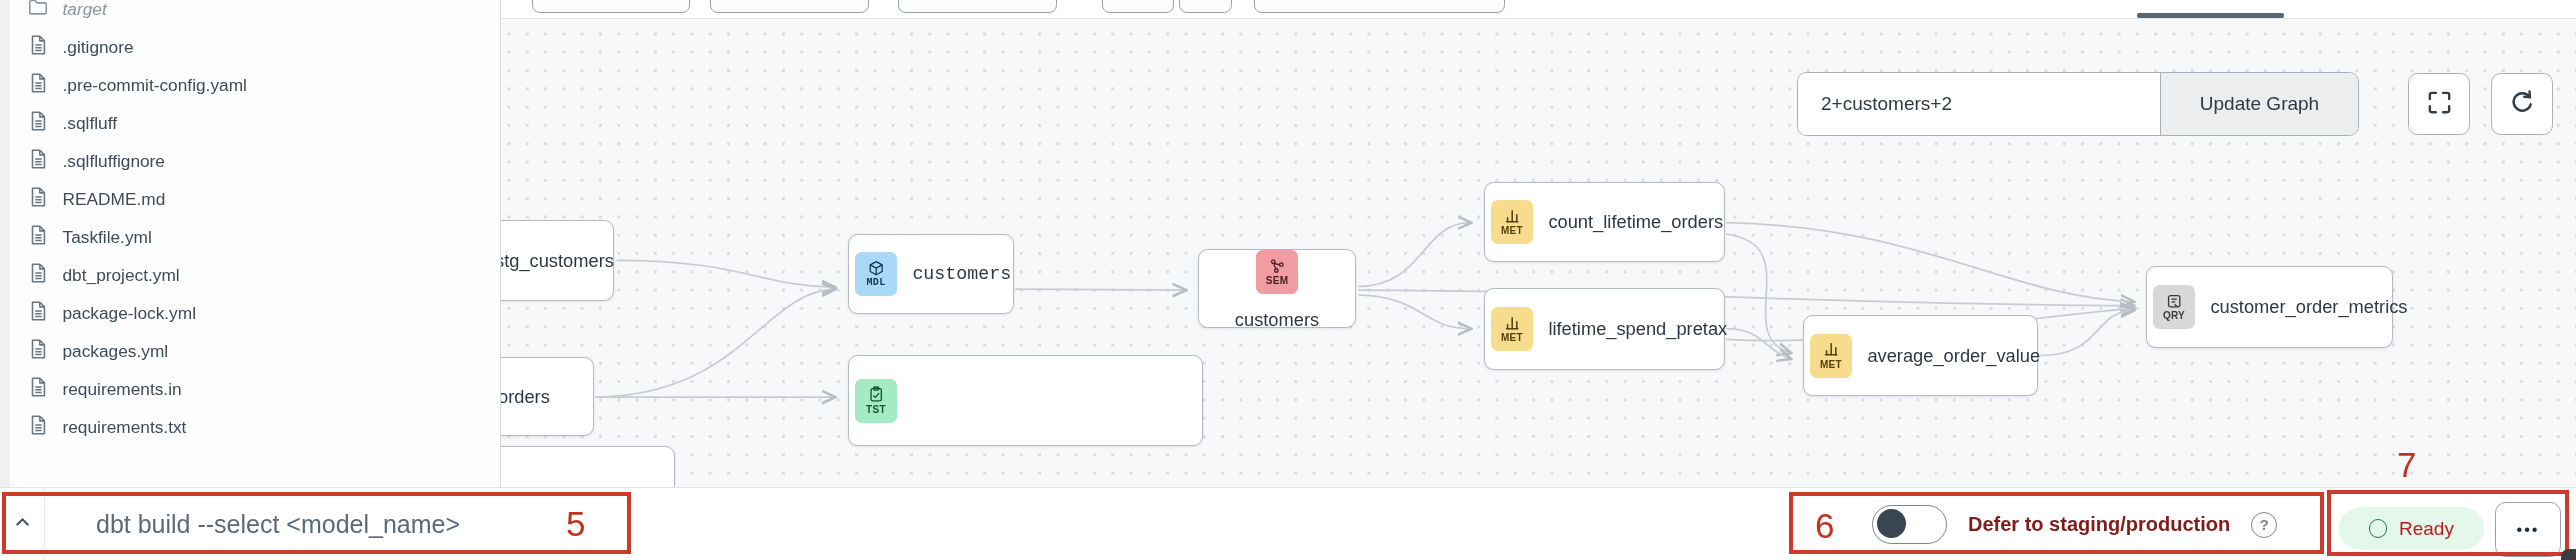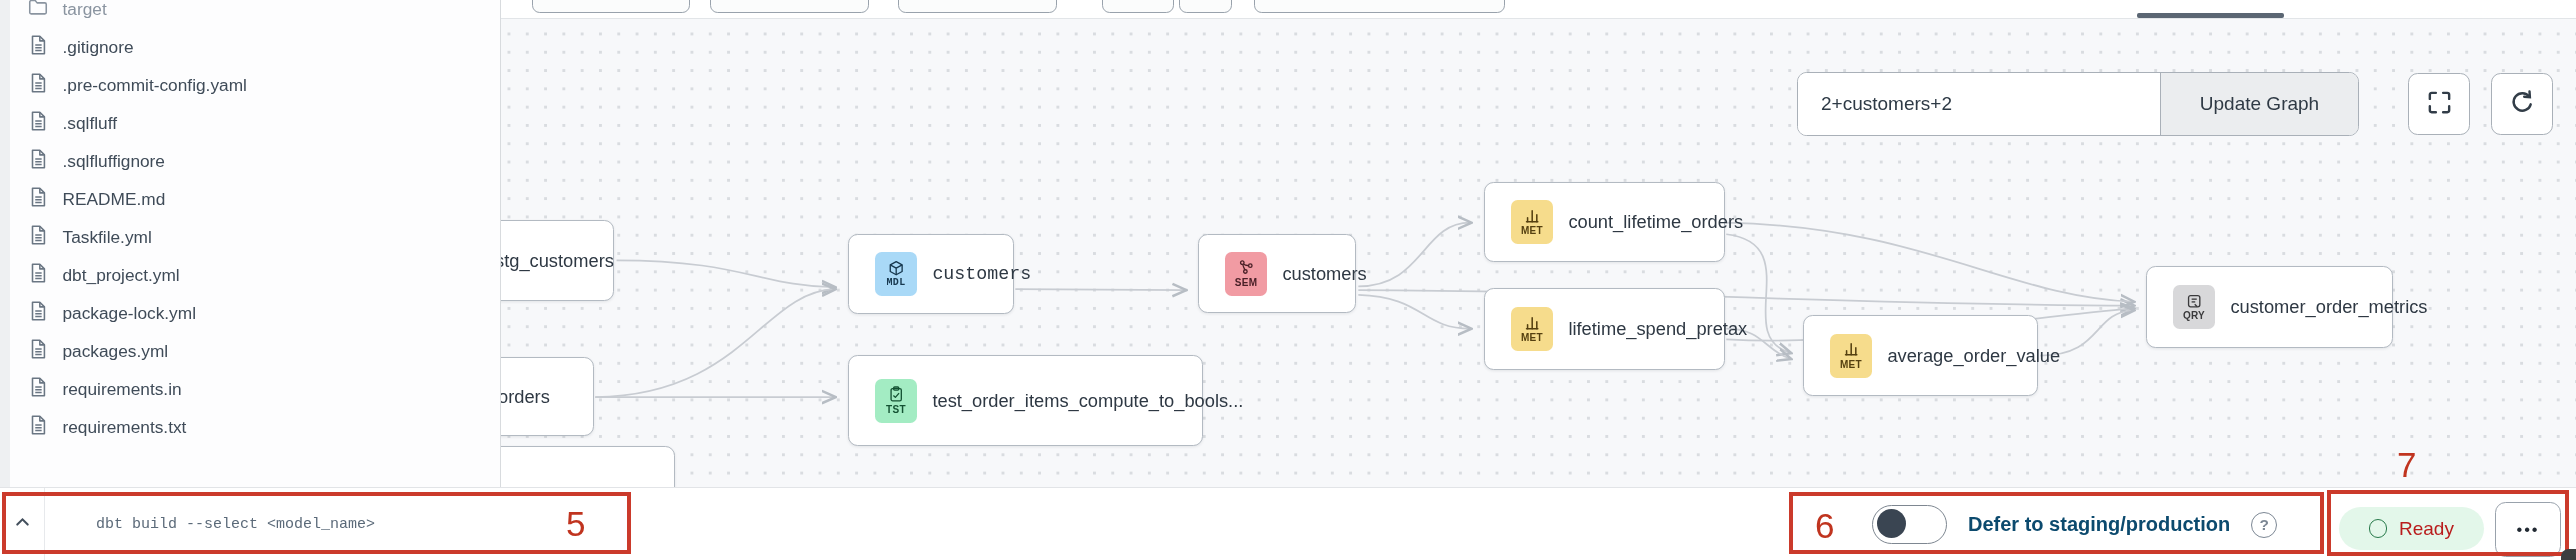--- a/index.html
+++ b/index.html
@@ -8,21 +8,21 @@
 
   
   #canvas { position:absolute; left:0; top:19px; width:2576px; height:468px; z-index:1;
     background-color:#f7f8fa;
     background-image:radial-gradient(#d9dce0 1.6px, transparent 1.7px);
     background-size:18.3px 18.3px; background-position:5.8px 5.8px; }
   #edges { position:absolute; left:0; top:0; width:2576px; height:561px; z-index:2; pointer-events:none; }
 
   .node { position:absolute; display:flex; align-items:center; gap:15.4px; background:#ffffff;
     border:1.4px solid #b3bac2; border-radius:9.6px; box-shadow:0 1px 2.9px rgba(40,50,60,.10);
-    z-index:3; padding:0 26px; }
+    z-index:3; padding:0 6px; }
   .node .label { font-size:18.3px; font-weight:500; color:#2e3843; white-space:nowrap; }
   .badge { display:flex; flex-direction:column; align-items:center; justify-content:center;
     width:42px; height:44px; border-radius:6.7px; flex:0 0 auto; gap:1px; }
   .badge svg { width:16.4px; height:16.4px; }
   .badge .badge-label { font-size:10px; font-weight:bold; letter-spacing:0.3px; }
 
   
   #top-strip { position:absolute; left:0; top:0; width:2576px; height:19px; background:#ffffff;
     border-bottom:1px solid #e2e5e8; z-index:4; }
   .cut-btn { position:absolute; top:-13.5px; height:26px; border:1.4px solid #99a2ac;
@@ -44,35 +44,35 @@
 
   
   #file-panel { position:absolute; left:0; top:0; width:501px; height:487px; background:#fdfdfe;
     border-right:1px solid #d8dbde; z-index:6; overflow:hidden; }
   #file-panel::before { content:""; position:absolute; left:0; top:0; width:9.6px; height:100%;
     background:#eef0f2; }
   #file-list { position:absolute; left:0; top:-9.6px; width:100%; }
   .file-row { display:flex; align-items:center; height:38px; padding-left:27px; gap:13.5px; cursor:pointer; }
   .file-row svg { width:22px; height:22px; flex:0 0 auto; }
   .file-row .file-label { font-size:17.3px; color:#3f4b58; }
-  .file-row.folder .file-label { color:#8a94a0; }
+  .file-row.folder .file-label { font-style:italic; color:#8a94a0; }
 
   
   #bottom-bar { position:absolute; left:0; top:487px; width:2576px; height:73px; background:#ffffff;
     border-top:1px solid #e2e4e7; z-index:7; }
   #collapse-btn { position:absolute; left:0; top:0; width:45px; height:73px; display:flex;
     align-items:center; justify-content:center; border-right:1px solid #e7e9ec; cursor:pointer; background:#fff; }
   #command-text { position:absolute; left:96px; top:0; height:73px; display:flex; align-items:center;
-    font-size:15px; color:#5b6a79;font-family:Liberation Mono, monospace; }
+    font-size:25px; color:#5b6a79; }
   #defer-group { position:absolute; left:1872px; top:0; height:73px; display:flex; align-items:center; gap:21px; }
   #defer-toggle { width:75px; height:39px; border:1.9px solid #7e8791; border-radius:20px;
     background:#ffffff; position:relative; cursor:pointer; }
   #defer-toggle .knob { position:absolute; left:3.9px; top:2.9px; width:29px; height:29px;
     border-radius:50%; background:#3a4552; }
-  #defer-label { font-size:20px; font-weight:bold; color:#0c4a6e; }
+  #defer-label { font-size:20px; font-weight:bold; color:#7f1d1d; }
   #defer-help { width:26px; height:26px; border:1.9px solid #7c8794; border-radius:50%; display:flex;
     align-items:center; justify-content:center; font-size:15.4px; font-weight:bold; color:#7c8794; cursor:pointer; }
   #status-badge { position:absolute; left:2339px; top:507px; width:145px; height:43px; z-index:8;
     background:#e3f7ea; border-radius:22px; display:flex; align-items:center; justify-content:center;
     gap:11.6px; }
   #status-badge .status-circle { width:18.3px; height:18.3px; border:1.9px solid #27794a; border-radius:50%; }
   #status-badge .status-label { font-size:19px; color:#b91c1c; }
   #overflow-menu-btn { position:absolute; left:2495px; top:502px; width:66px; height:55px; z-index:8;
     background:#ffffff; border:1.4px solid #99a2ac; border-radius:10.6px; display:flex; align-items:center;
     justify-content:center; font-size:16.4px; letter-spacing:1.9px; color:#222a33; cursor:pointer; }
@@ -137,23 +137,22 @@
         <div class="badge" style="background: rgb(163, 236, 195); color: rgb(20, 82, 51);">
           <span style="display: flex;">
             <svg viewBox="0 0 16 16" fill="none" stroke="currentColor" stroke-width="1.3" stroke-linejoin="round">
               <rect x="3" y="2.5" width="10" height="12" rx="1.5"></rect>
               <rect x="5.5" y="1" width="5" height="3" rx="1"></rect>
               <path d="M5.3 9.2 L7.2 11.1 L10.8 7"></path>
             </svg>
           </span>
           <span class="badge-label">TST</span>
         </div>
-        <span class="label">test_order_items_compute_to_bools...</span>
-      </div>
-      <div class="node" style="left: 1198px; top: 234px; width: 158px; height: 79px;">
+      </div>
+      <div class="node" style="left: 1198px; top: 249px; width: 158px; height: 79px; flex-direction: column;">
         <div class="badge" style="background: rgb(241, 155, 163); color: rgb(74, 32, 39);">
           <span style="display: flex;">
             <svg viewBox="0 0 16 16" fill="none" stroke="currentColor" stroke-width="1.3">
               <circle cx="4.2" cy="3.6" r="1.7"></circle>
               <circle cx="12" cy="6.5" r="1.7"></circle>
               <circle cx="7.2" cy="12.2" r="1.7"></circle>
               <path d="M5.4 4.8 C7.5 6.5 8.5 6.2 10.3 6.4"></path>
               <path d="M4.6 5.3 C5.5 8.5 6 9.5 6.8 10.5"></path>
             </svg>
           </span>

